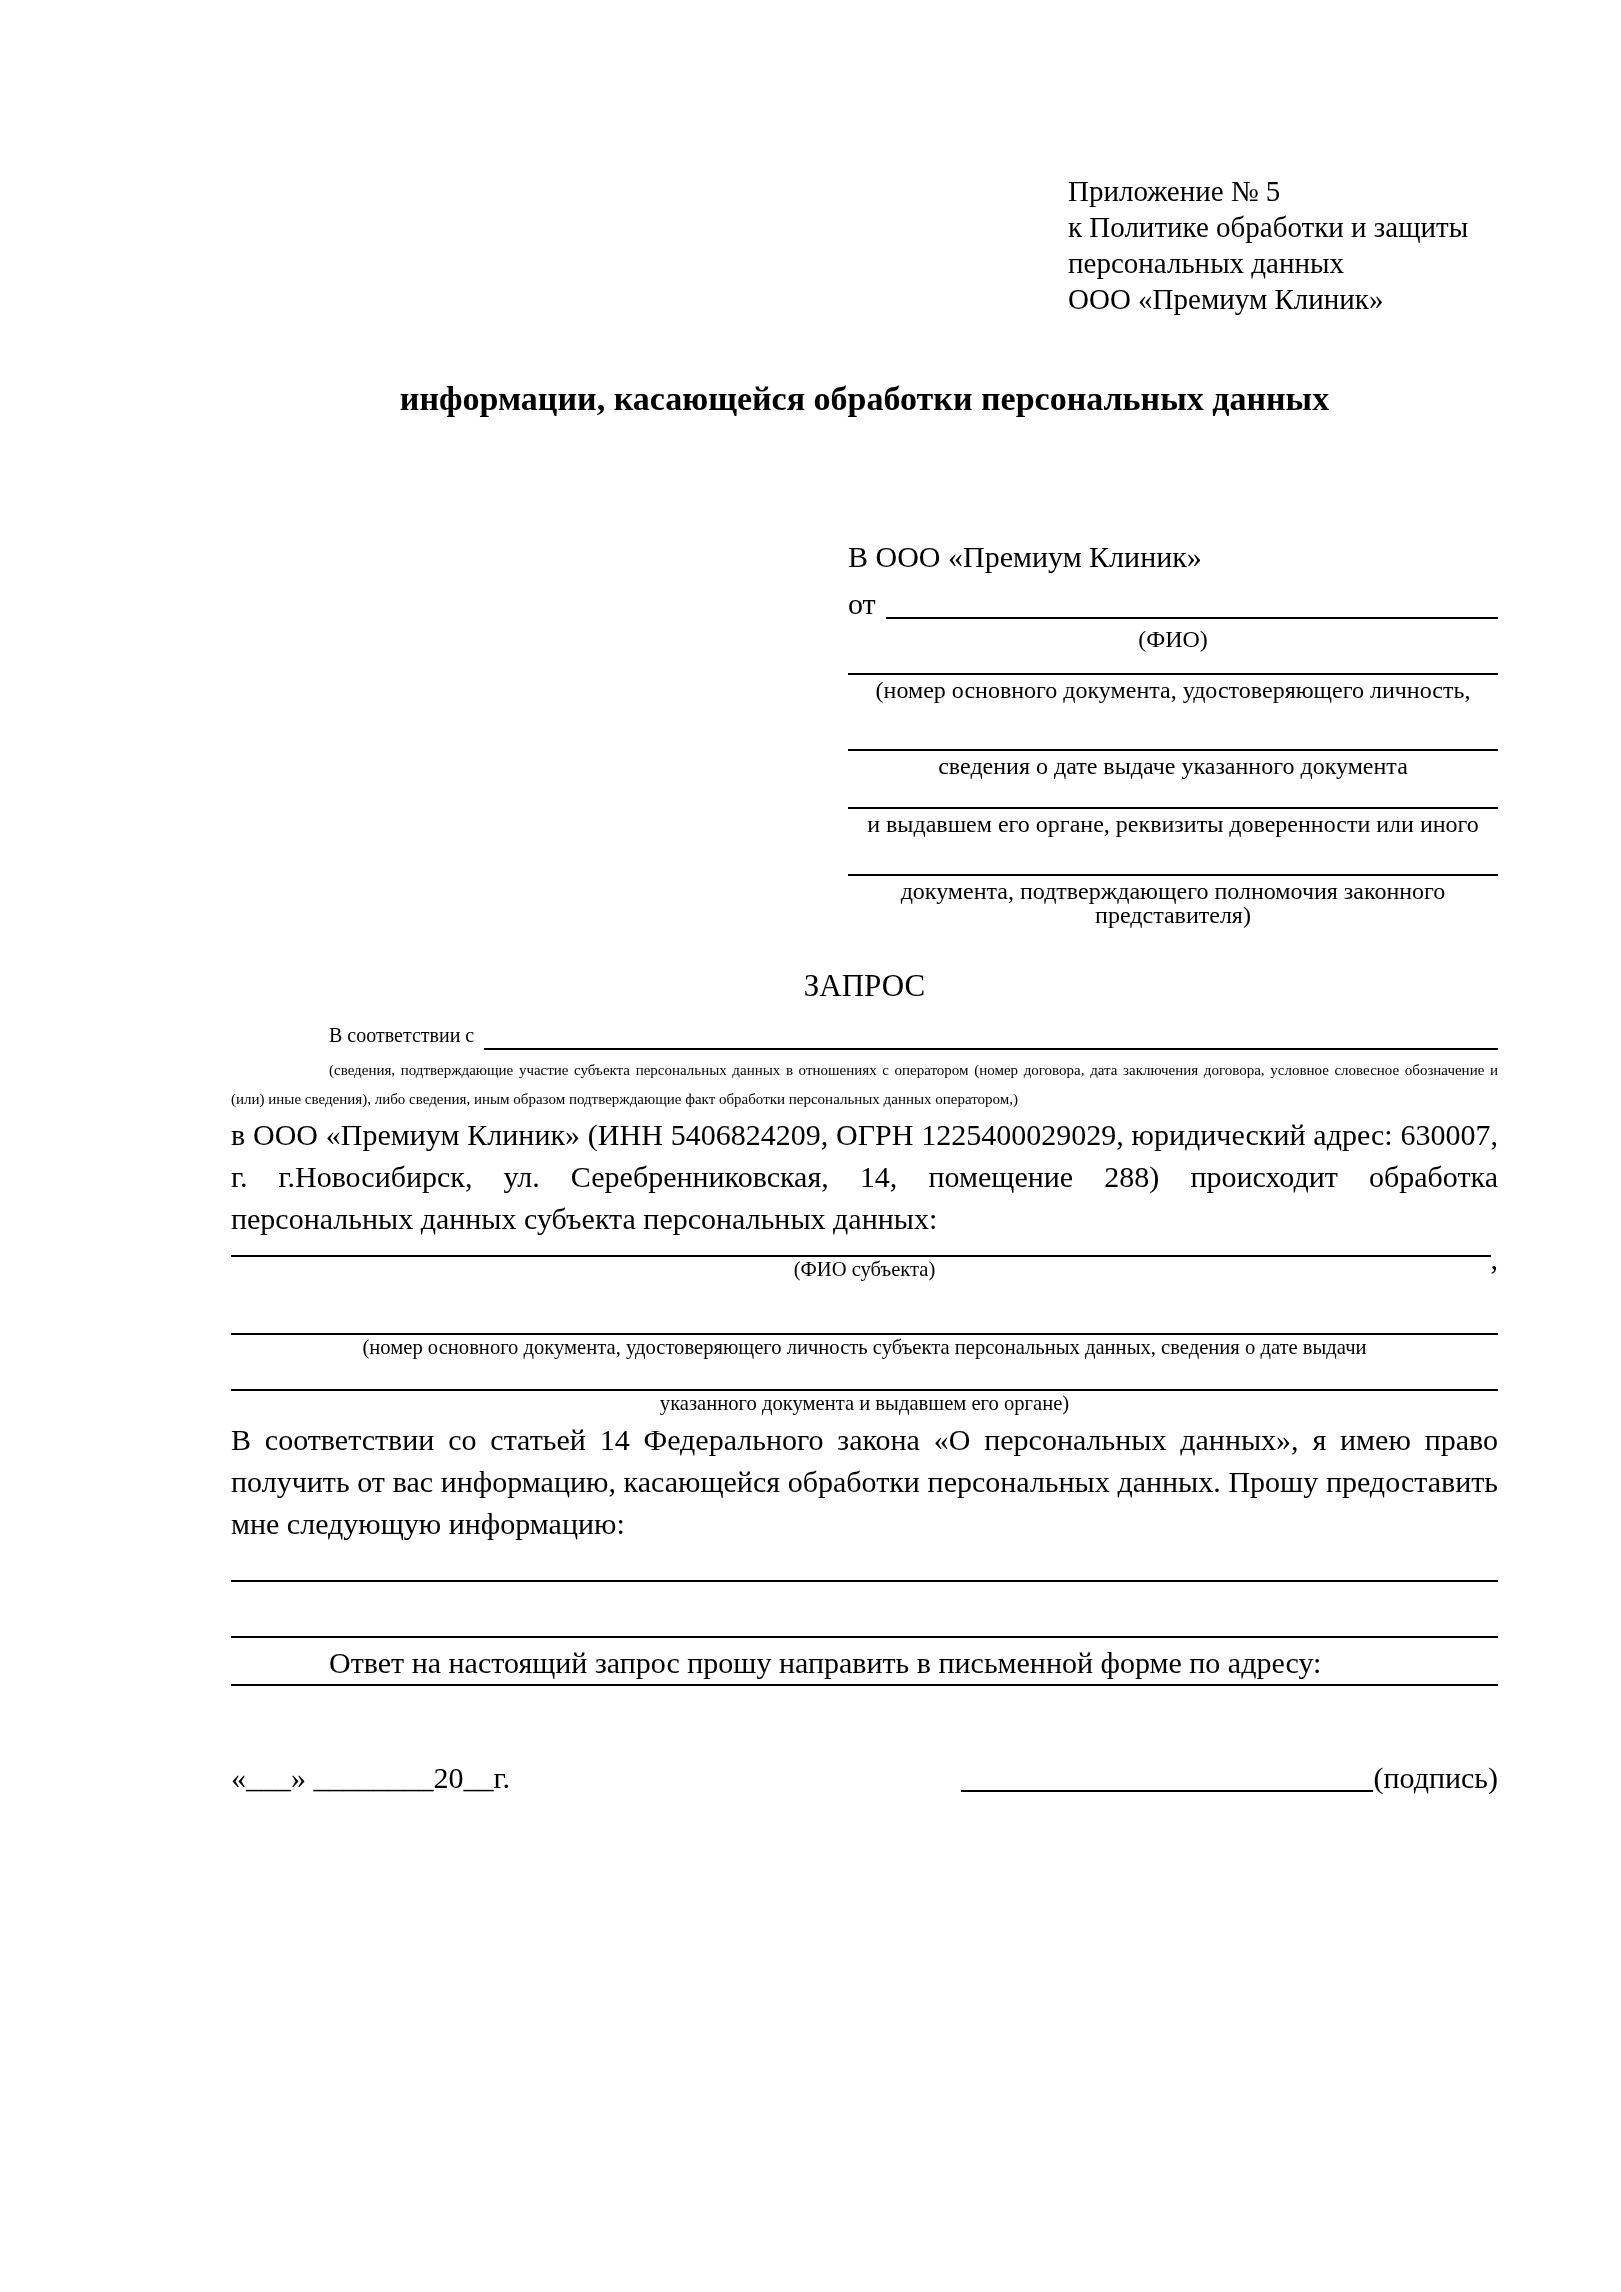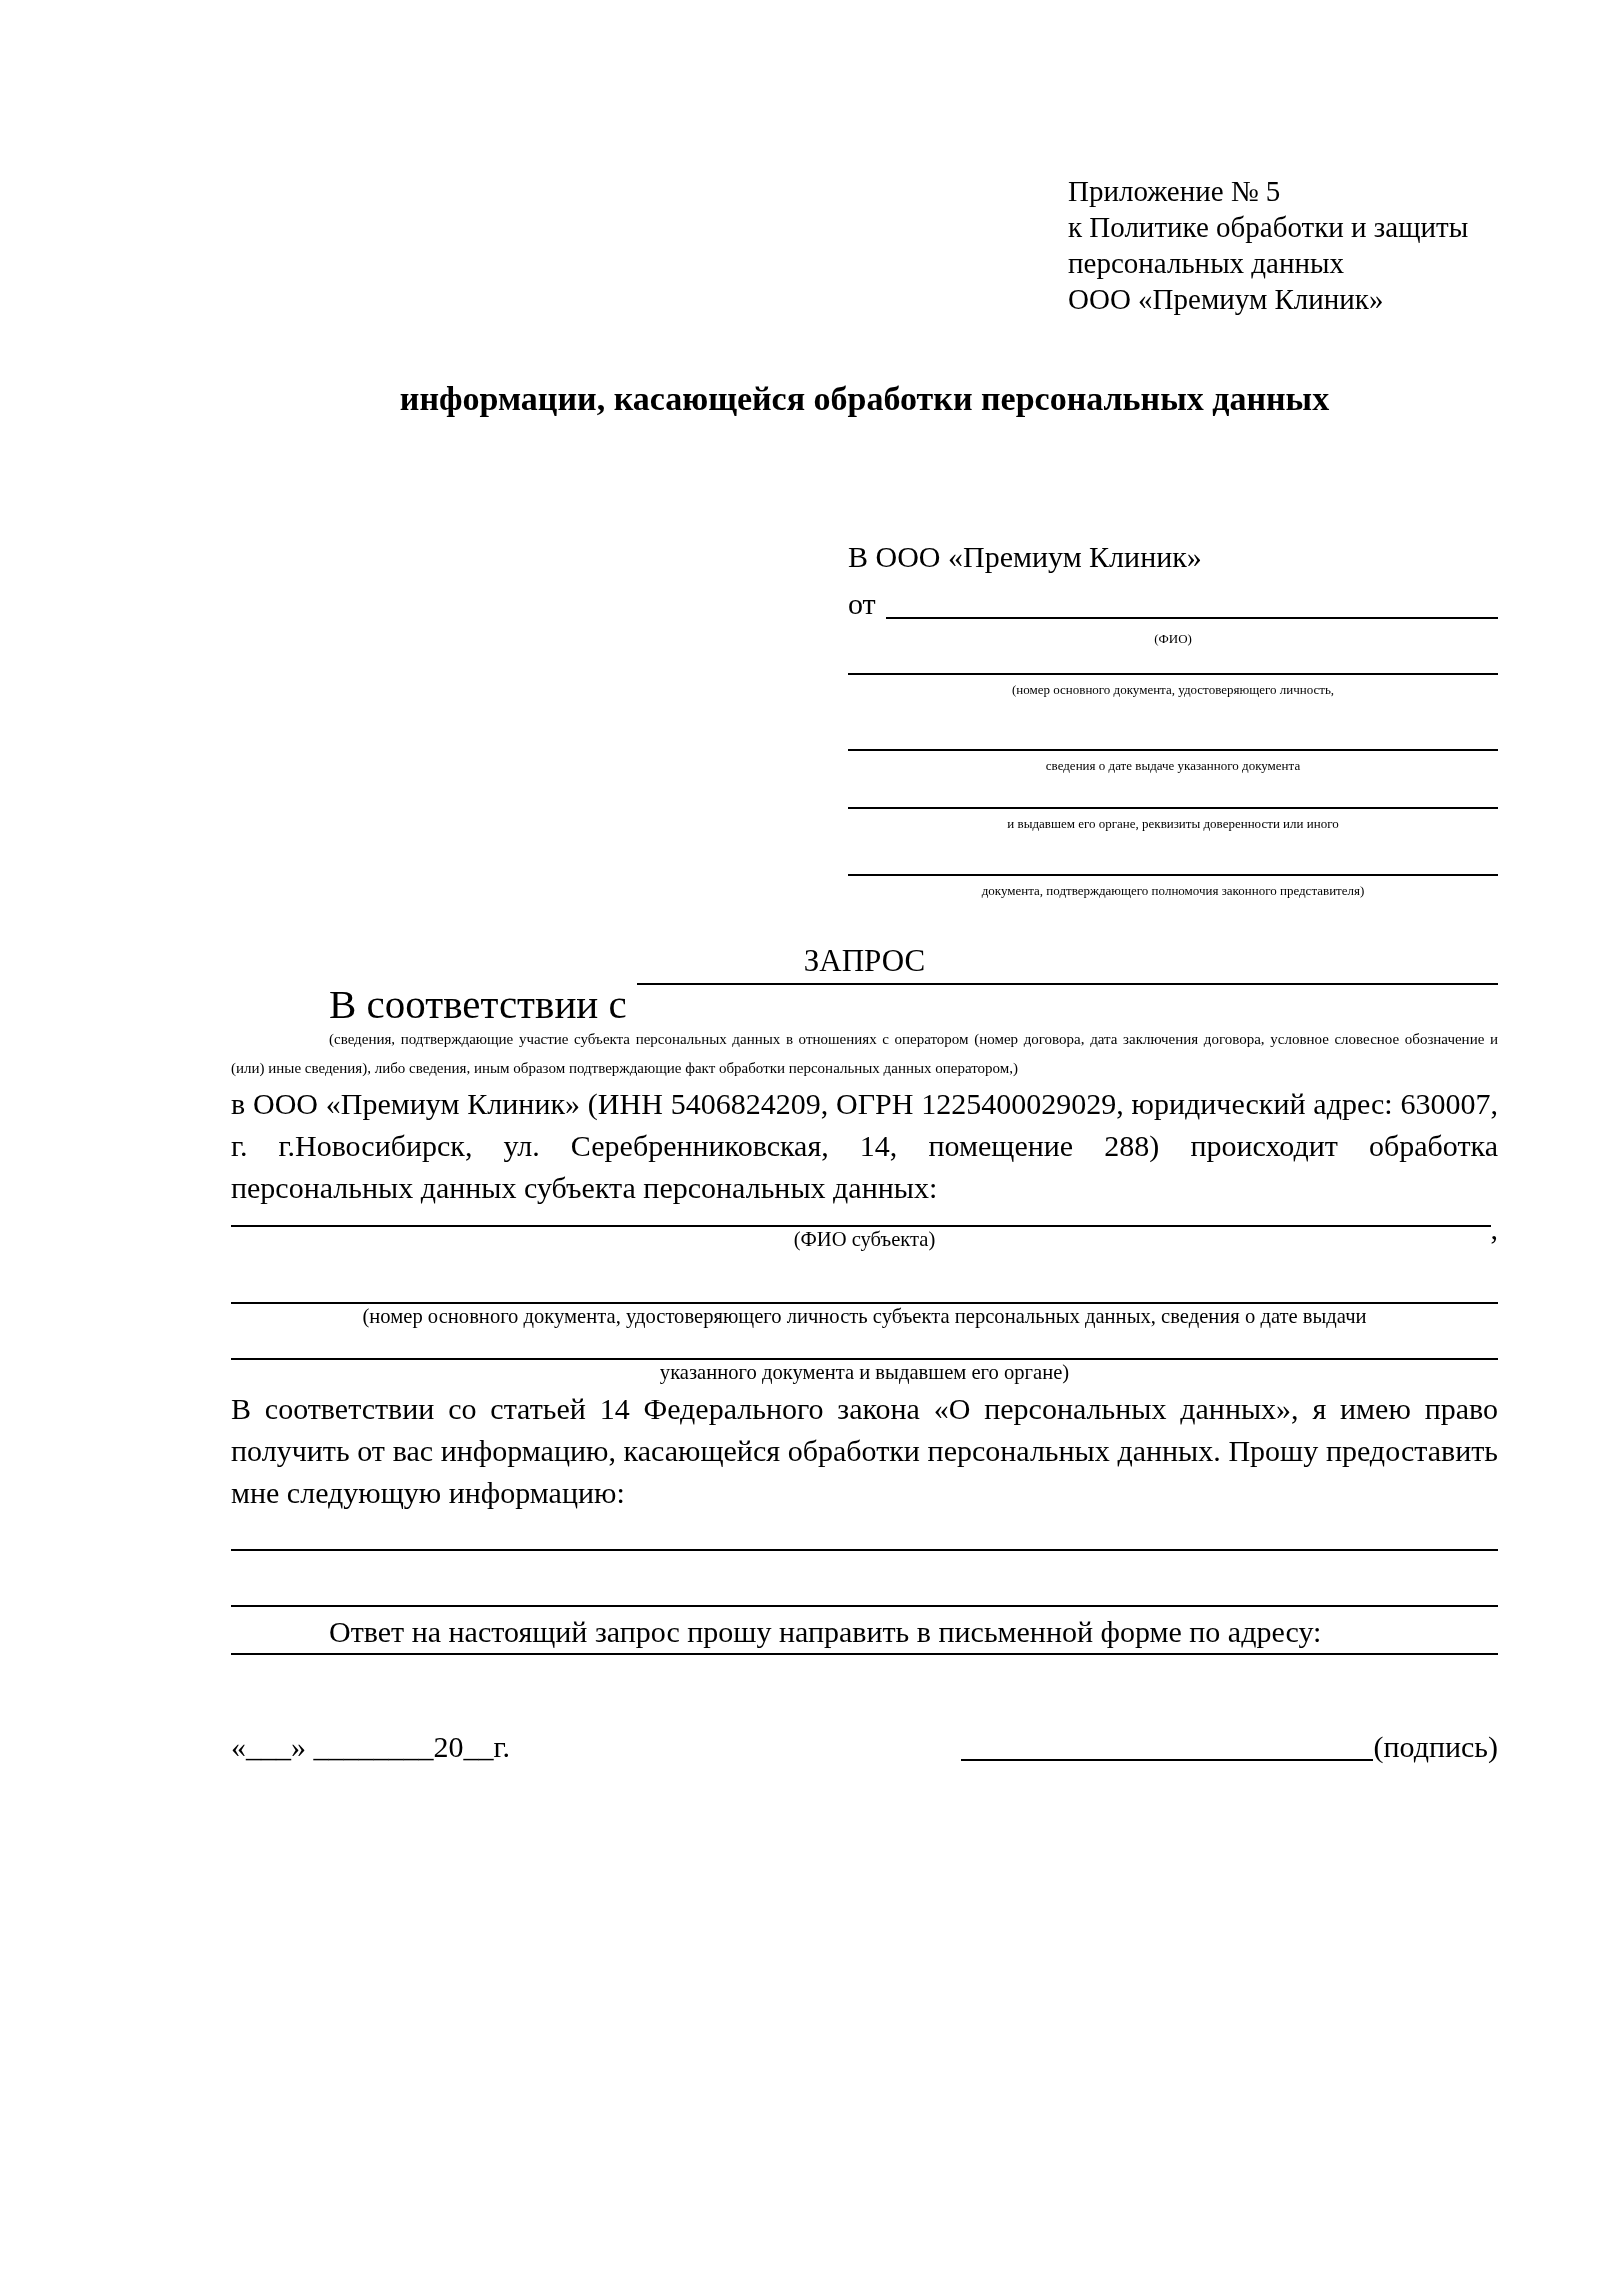--- a/index.html
+++ b/index.html
@@ -26,29 +26,29 @@
     font-size:34px; font-weight:700;
     line-height:46px; text-align:center;
   }
   
   .recipient { margin-top:114px; margin-left:617px; width:650px; font-size:30px; }
   .r-name { line-height:41px; }
   .r-from { display:flex; align-items:flex-end; height:47px; }
   .r-from-label { line-height:41px; padding-right:9.8px; }
   .fill { flex:1 1 auto; border-bottom:2.9px solid #000; }
   .r-from .fill { margin-bottom:4.9px; }
-  .r-cap { font-size:13px; line-height:24.5px; text-align:center; margin-top:2.9px; }
+  .r-cap { font-size:24px; line-height:24.5px; text-align:center; margin-top:2.9px; }
   .r-blank { border-bottom:2.9px solid #000; }
   .rb1 { height:21.6px; margin-top:0; }
   .rb2 { height:23.5px; margin-top:23.5px; }
   .rb3 { height:23.5px; margin-top:4.9px; }
   .rb4 { height:23.5px; margin-top:13.7px; }
   
   .request-heading { margin-top:37px; font-size:31px; line-height:41px; text-align:center; }
-  .p1 { display:flex; align-items:flex-start; margin-top:2px; font-size:41px; }
+  .p1 { display:flex; align-items:flex-end; margin-top:8px; font-size:20px; }
   .p1-lead { line-height:42px; padding-left:98px; padding-right:9.8px; white-space:nowrap; }
   .p1 .fill { margin-bottom:5.9px; }
   .note {
     font-size:15px; line-height:29px;
     text-align:justify; text-indent:98px;
   }
   .body-p { font-size:30px; line-height:42px; text-align:justify; }
   .blank-row { display:flex; align-items:flex-end; height:17.6px; }
   .comma { font-size:30px; line-height:9.8px; transform:translateY(6.9px); }
   .cap-center { font-size:20.6px; line-height:24.5px; text-align:center; margin-top:0; }

